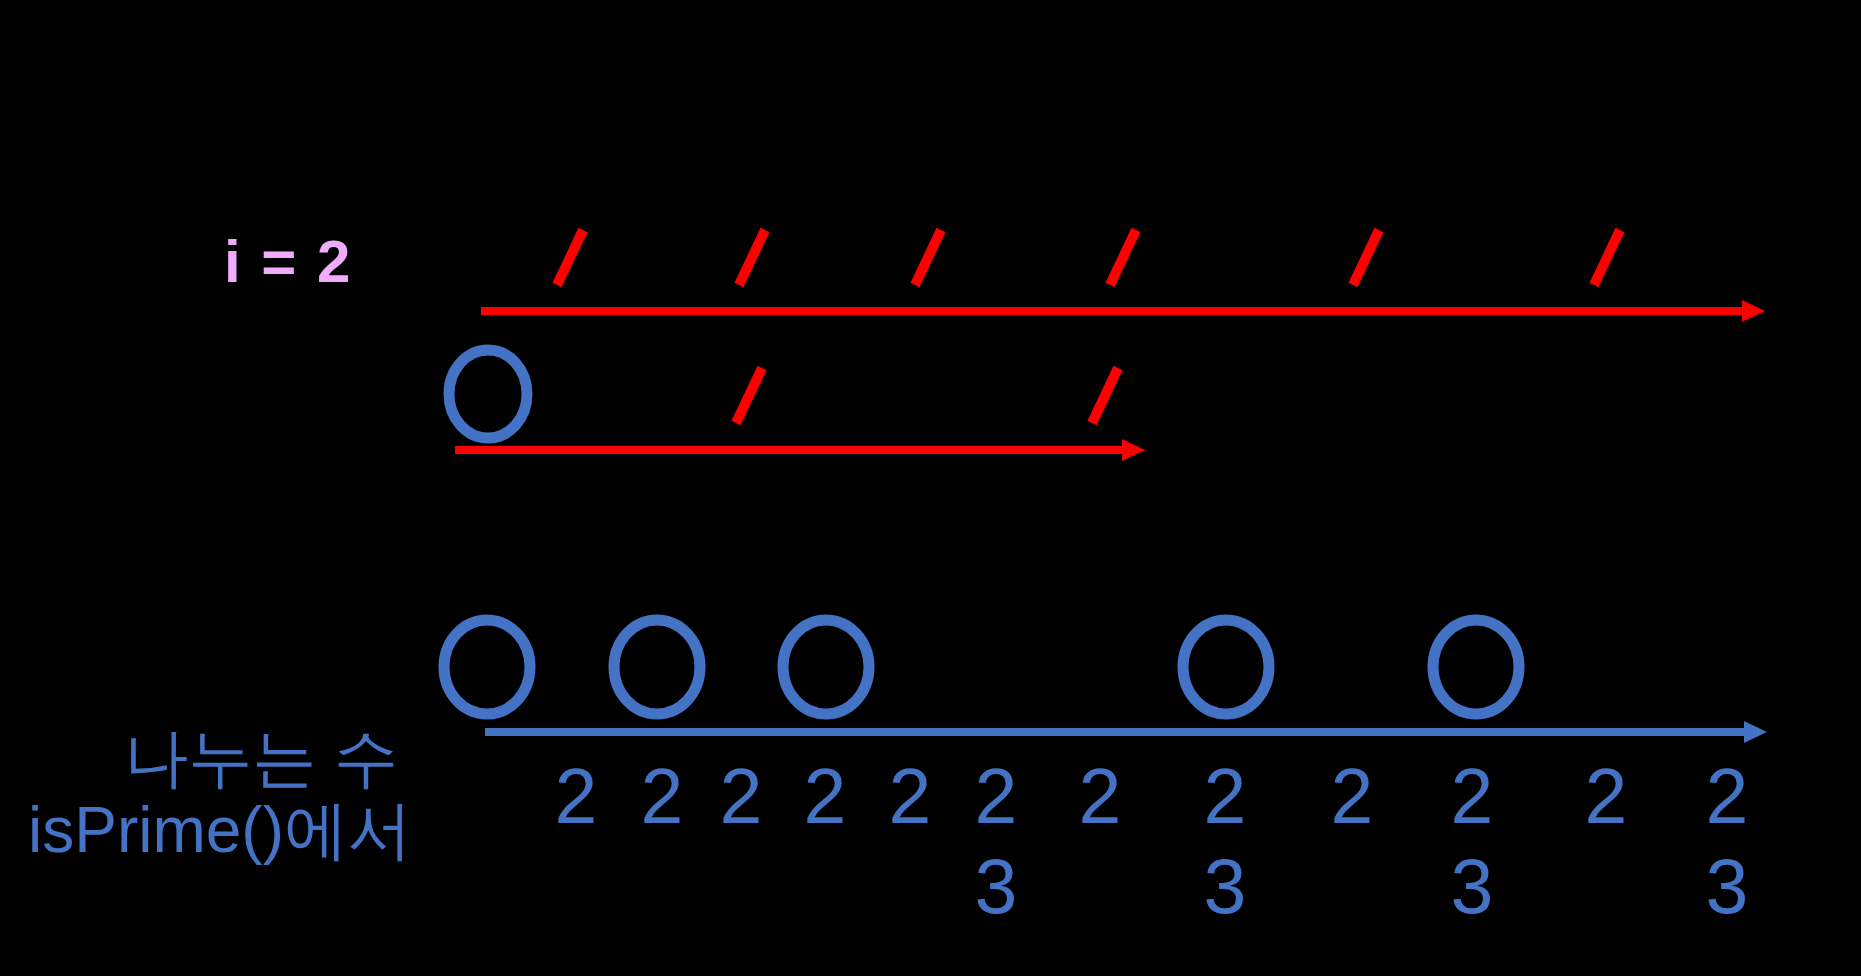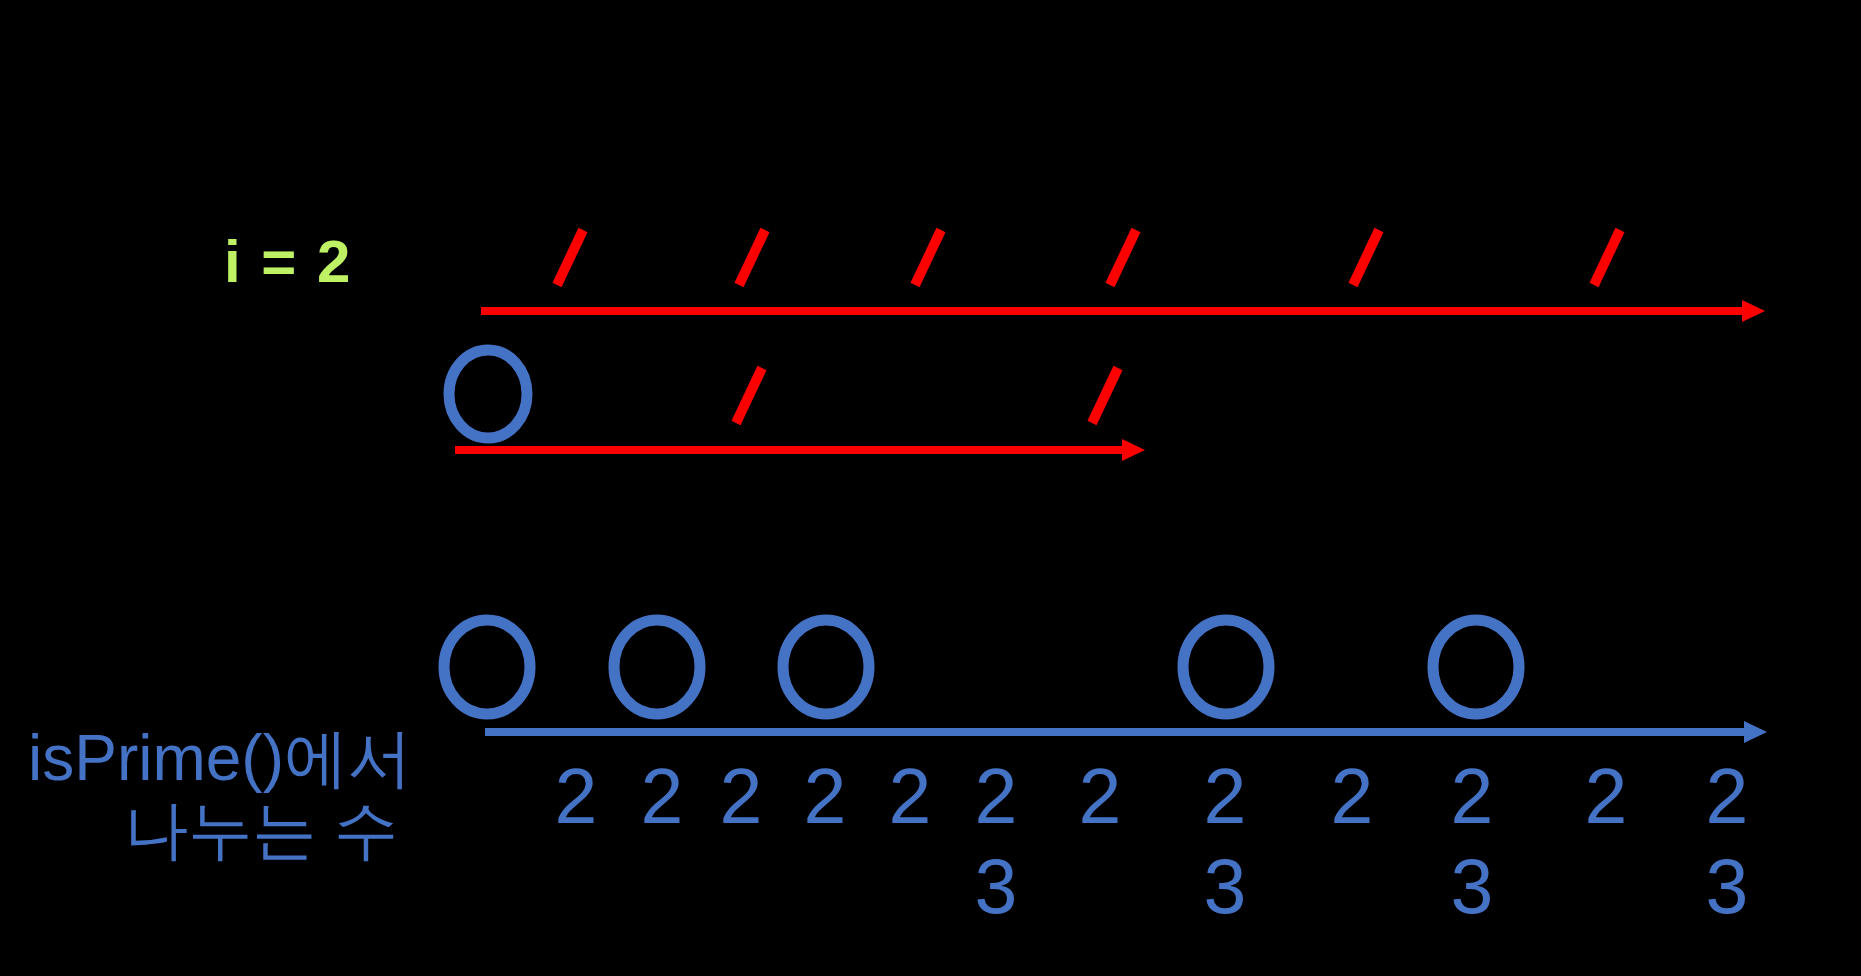--- a/index.html
+++ b/index.html
@@ -3,21 +3,21 @@
 <meta charset="utf-8">
 <style>
   html,body{margin:0;padding:0;background:#000;}
   .canvas{
     position:relative;width:1861px;height:976px;background:#000;overflow:hidden;
     font-family:"Liberation Sans","DejaVu Sans",sans-serif;
   }
   .canvas svg{position:absolute;left:0;top:0;}
   .txt{position:absolute;white-space:nowrap;}
   .label-i{
-    color:#bef264;font-size:60px;font-weight:bold;letter-spacing:2px;line-height:1;
+    color:#f0abfc;font-size:60px;font-weight:bold;letter-spacing:2px;line-height:1;
   }
   .caption{
     color:#4472C4;font-size:64px;font-weight:400;text-align:right;
     line-height:72px;width:370px;left:28px;top:722px;
   }
   .digit{
     position:absolute;color:#4472C4;font-size:77px;line-height:77px;width:90px;
     margin-left:-45px;text-align:center;font-weight:400;
   }
 </style>
@@ -46,22 +46,22 @@
       <ellipse cx="1226" cy="667" rx="43" ry="47" fill="none" stroke="#4472C4" stroke-width="11"></ellipse>
       <ellipse cx="1476" cy="667" rx="43" ry="47" fill="none" stroke="#4472C4" stroke-width="11"></ellipse>
       <line x1="485" y1="732" x2="1748" y2="732" stroke="#4472C4" stroke-width="8"></line>
       <path d="M 1767 732 L 1744 721 L 1744 743 Z" fill="#4472C4"></path>
     </svg>
 
   <div class="txt label-i" style="left:224px;top:232px;">i = 2</div>
 
 
   <div class="txt caption">
+    <div>나누는 수</div>
     <div>isPrime()에서</div>
-    <div>나누는 수</div>
   </div>
 
 <div class="digit digit2" style="left: 576px; top: 758px;">2</div>
     <div class="digit digit2" style="left: 662px; top: 758px;">2</div>
     <div class="digit digit2" style="left: 741px; top: 758px;">2</div>
     <div class="digit digit2" style="left: 825px; top: 758px;">2</div>
     <div class="digit digit2" style="left: 910px; top: 758px;">2</div>
     <div class="digit digit2" style="left: 996px; top: 758px;">2</div>
     <div class="digit digit2" style="left: 1100px; top: 758px;">2</div>
     <div class="digit digit2" style="left: 1225px; top: 758px;">2</div>

